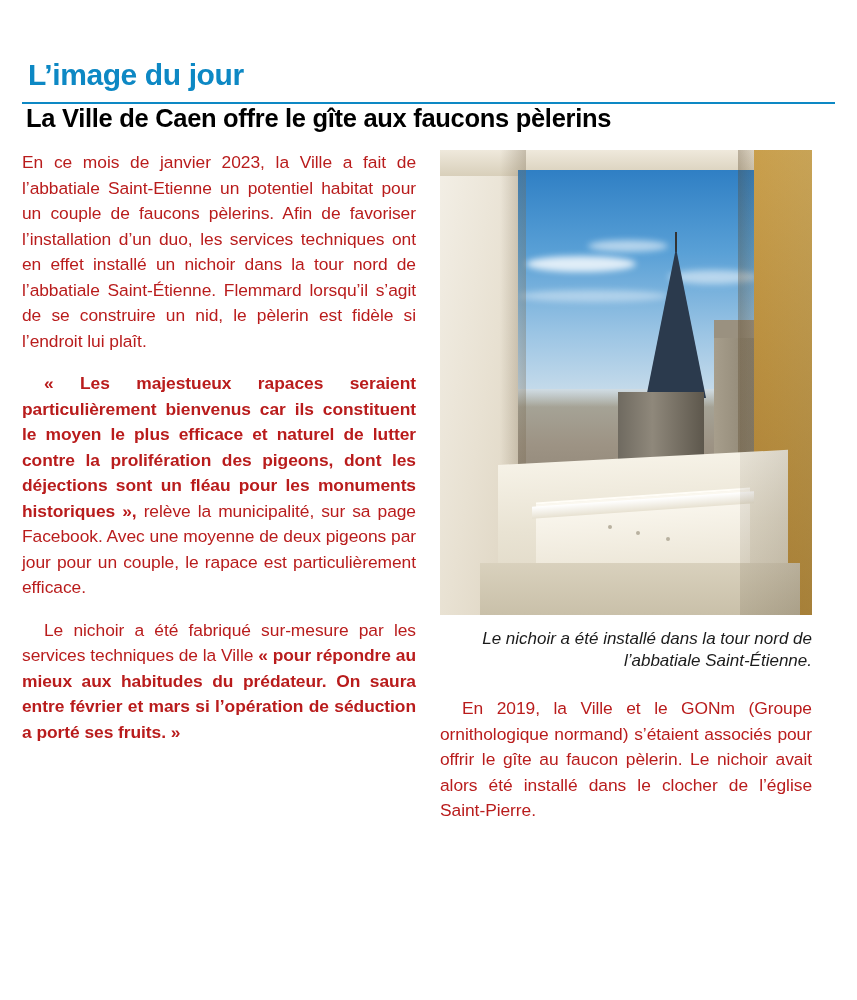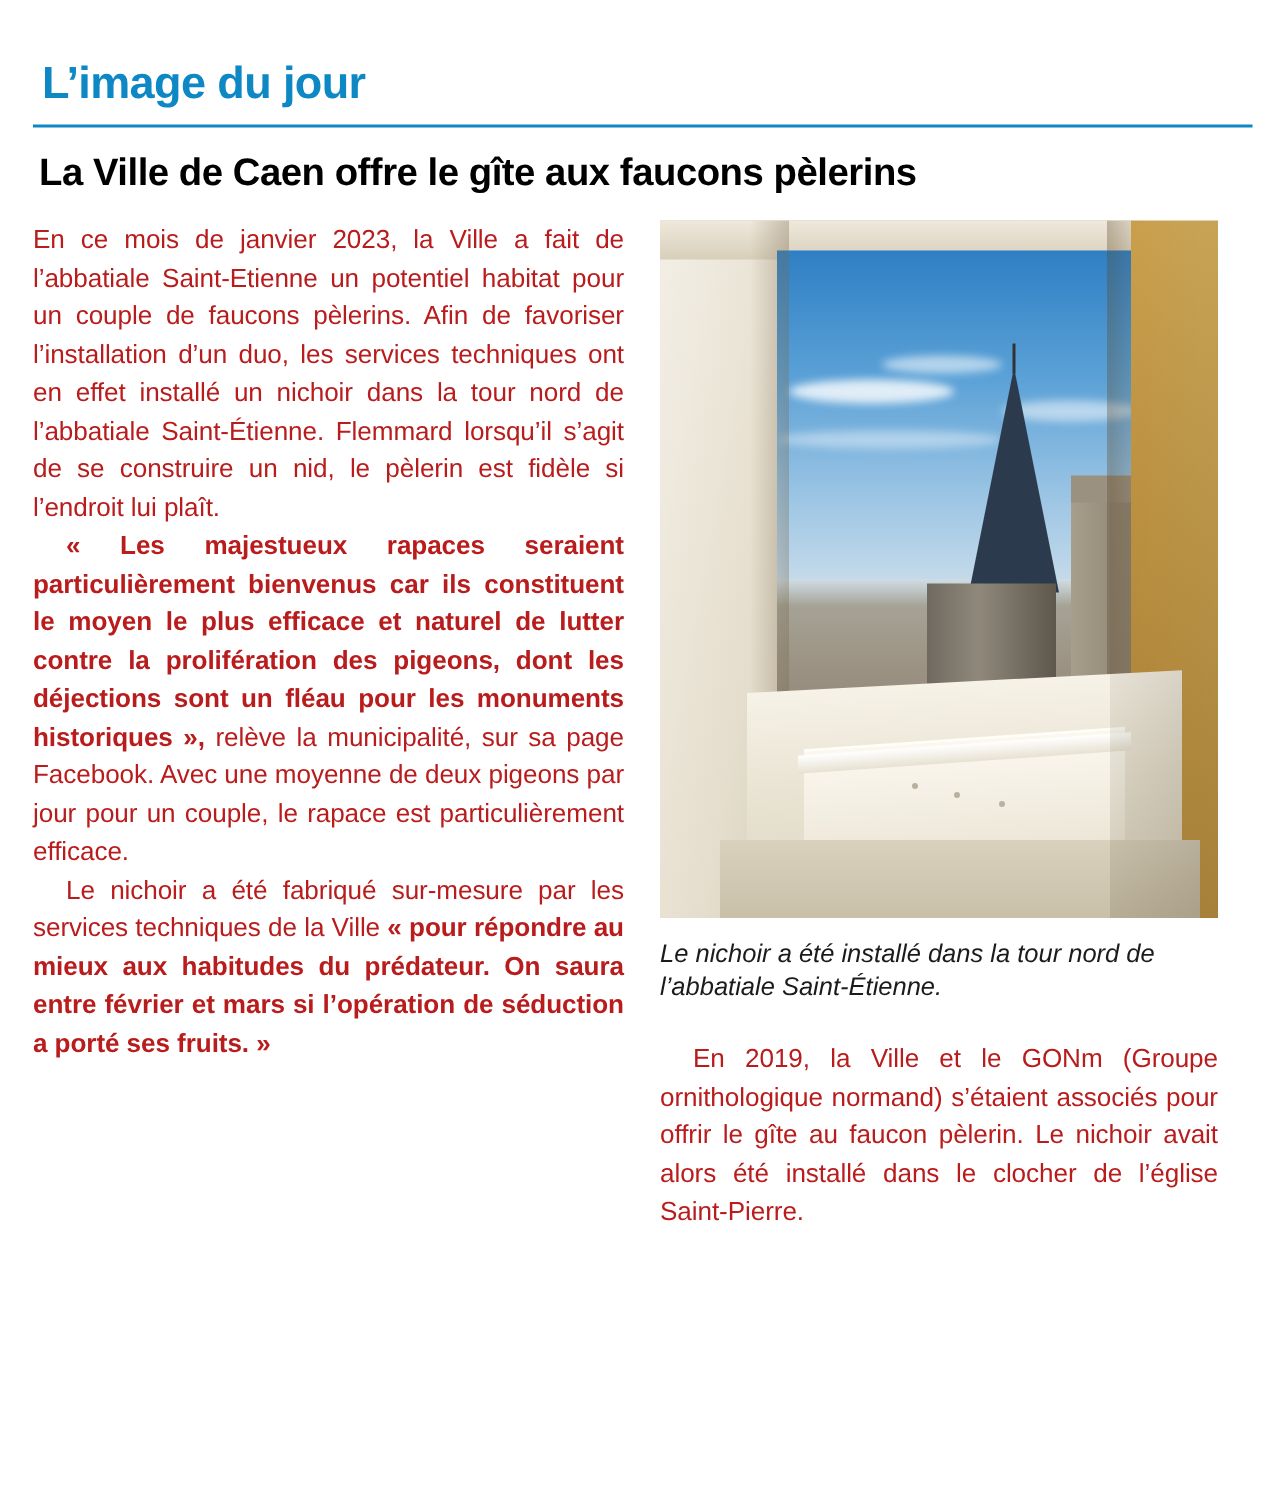--- a/index.html
+++ b/index.html
@@ -12,40 +12,40 @@
     height: 1000px;
     font-family: "Liberation Sans", sans-serif;
     color: #1a1a1a;
     overflow: hidden;
   }
   .page {
     position: relative;
     width: 857px;
     height: 816px;
     box-sizing: border-box;
-    padding: 40px 22px 0 22px;
+    padding: 59px 22px 0 22px;
   }
   
   .kicker {
     font-size: 30px;
     font-weight: bold;
     color: #0d88c4;
     letter-spacing: -0.4px;
     line-height: 1.05;
     padding-left: 6px;
   }
   .kicker-rule {
     margin-top: 11px;
     height: 2px;
     background: #0d88c4;
     width: 100%;
   }
   
   .headline {
-    margin-top: 16px;
+    margin-top: 0;
     font-size: 25.5px;
     font-weight: bold;
     line-height: 1.16;
     letter-spacing: -0.3px;
     color: #000;
     padding-left: 4px;
   }
   
   .columns {
     margin-top: 16px;
@@ -65,21 +65,21 @@
   .para {
     font-size: 17.4px;
     line-height: 1.465;
     text-align: justify;
     text-justify: inter-word;
     margin: 0;
     color: #b91c1c;
     letter-spacing: -0.05px;
   }
   .para + .para {
-    margin-top: 0px;
+    margin-top: 17px;
   }
   .para.indent {
     text-indent: 22px;
   }
   
   .b { font-weight: bold; }
   .n { font-weight: normal; }
 
   
   .photo-wrap {
@@ -233,20 +233,21 @@
     background: linear-gradient(100deg, rgba(0,0,0,0.0), rgba(60,45,20,0.25));
     pointer-events: none;
   }
   
   .caption {
     margin-top: 13px;
     font-size: 17px;
     font-style: italic;
     line-height: 1.3;
     color: #1b1b1b;
+    text-align: right;
   }
   .credit {
     margin-top: 12px;
     text-align: right;
     font-size: 11.5px;
     color: #3a3a3a;
     letter-spacing: 0.2px;
   }
   .credit .bar { color: #777; margin-right: 3px; }
   .sc { font-variant: small-caps; }

